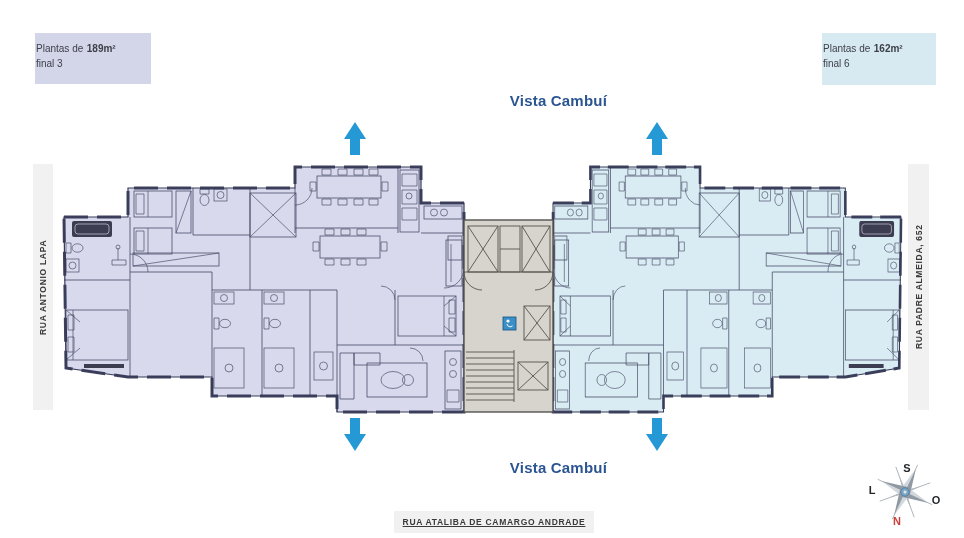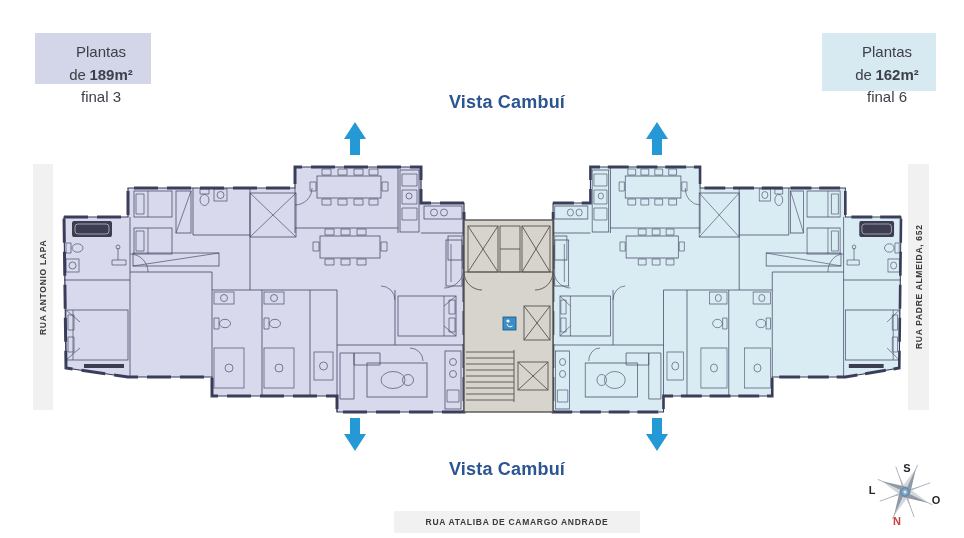--- a/index.html
+++ b/index.html
@@ -1,39 +1,39 @@
 <!DOCTYPE html>
 <html><head>
 <meta charset="utf-8">
 <style>
   html,body{margin:0;padding:0;background:#fff;}
   .stage{position:relative;width:964px;height:538px;background:#ffffff;overflow:hidden;
          font-family:"Liberation Sans",sans-serif;}
   svg{position:absolute;left:0;top:0;}
 
   
-  .label-box{position:absolute;font-size:15px;line-height:1.5;color:#3e4049;
-             padding:8px 0 0 16px;box-sizing:border-box;text-align:center;}
+  .label-box{position:absolute;font-size:10px;line-height:1.5;color:#3e4049;
+             padding:8px 0 0 1px;box-sizing:border-box;}
   .label-box .area{font-weight:bold;margin-left:3.5px;}
   #label-left{left:35px;top:33px;width:116px;height:51px;background:#d3d5e9;}
-  #label-right{left:822px;top:33px;width:114px;height:58px;background:#d7e9f1;}
-
-  .vista{position:absolute;width:200px;text-align:center;font-weight:bold;
-         font-size:18px;color:#2b5591;letter-spacing:.2px;}
+  #label-right{left:822px;top:33px;width:114px;height:52px;background:#d7e9f1;}
+
+  .vista{position:absolute;width:200px;text-align:right;font-weight:bold;
+         font-size:15px;color:#2b5591;letter-spacing:.2px;}
   #vista-top{left:407px;top:92px;}
   #vista-bottom{left:407px;top:459px;}
 
   .street{position:absolute;background:#f1f1f2;color:#3a3a3a;font-weight:bold;
           font-size:8.5px;letter-spacing:.7px;display:flex;align-items:center;
           justify-content:center;text-align:center;}
   #street-left{left:33px;top:164px;width:20px;height:246px;
                writing-mode:vertical-rl;transform:rotate(180deg);}
   #street-right{left:908px;top:164px;width:21px;height:246px;
                 writing-mode:vertical-rl;transform:rotate(180deg);}
-  #street-bottom{left:394px;top:511px;width:246px;height:22px;}
+  #street-bottom{left:394px;top:511px;width:200px;height:22px;text-decoration:underline;}
 
   
   .unit-bg{fill:var(--unit-fill,#d8d9ec);stroke:none;}
   .wall{fill:none;stroke:#383c58;stroke-width:1.2;}
   .walldash{fill:none;stroke:#2e3250;stroke-width:3;stroke-dasharray:24 9;opacity:.92;}
   .part{fill:none;stroke:#4a4f6a;stroke-width:0.85;}
   .furn{fill:none;stroke:#4a4f6a;stroke-width:0.8;}
   .furn2{fill:none;stroke:#4a4f6a;stroke-width:0.7;}
   .dark{fill:#3d3d52;stroke:none;}
   .tubline{fill:none;stroke:#cfcfdd;stroke-width:0.7;}

